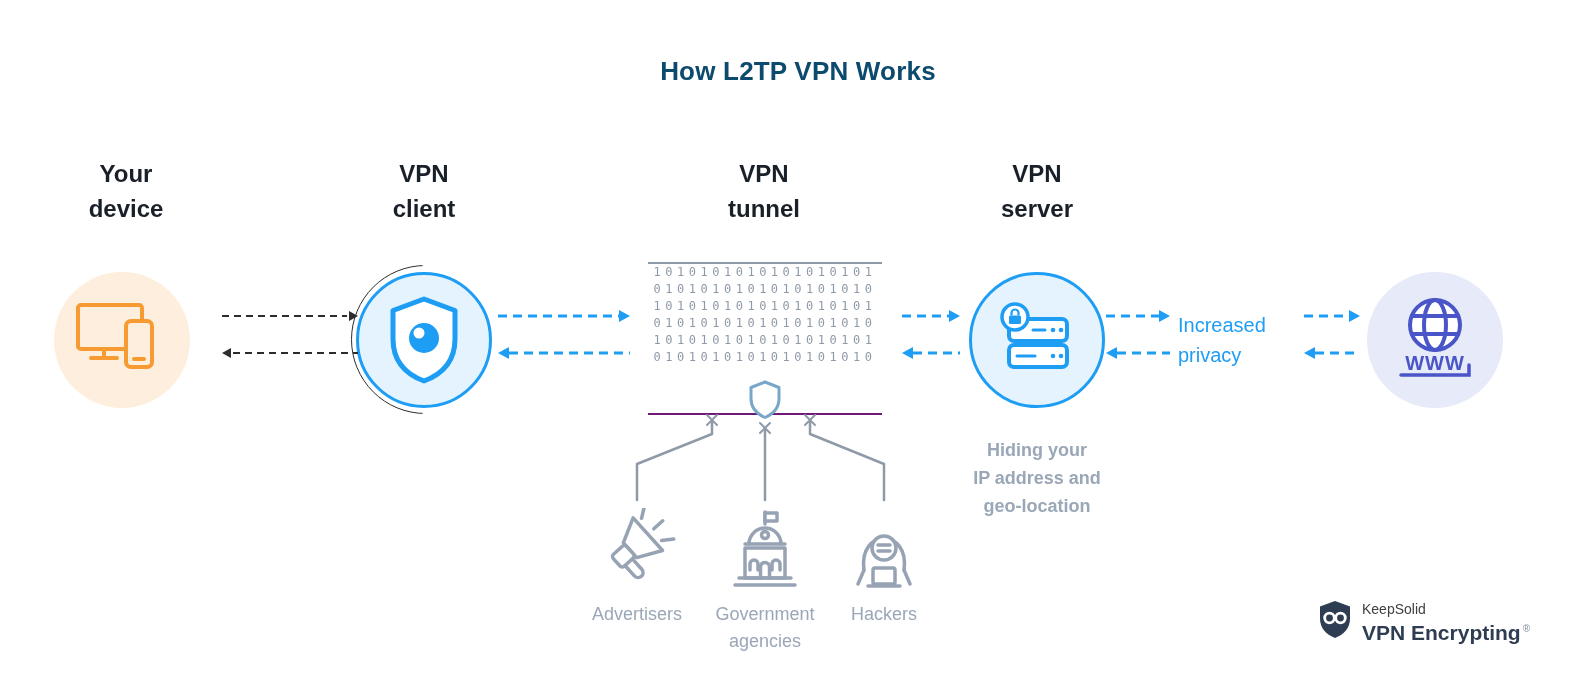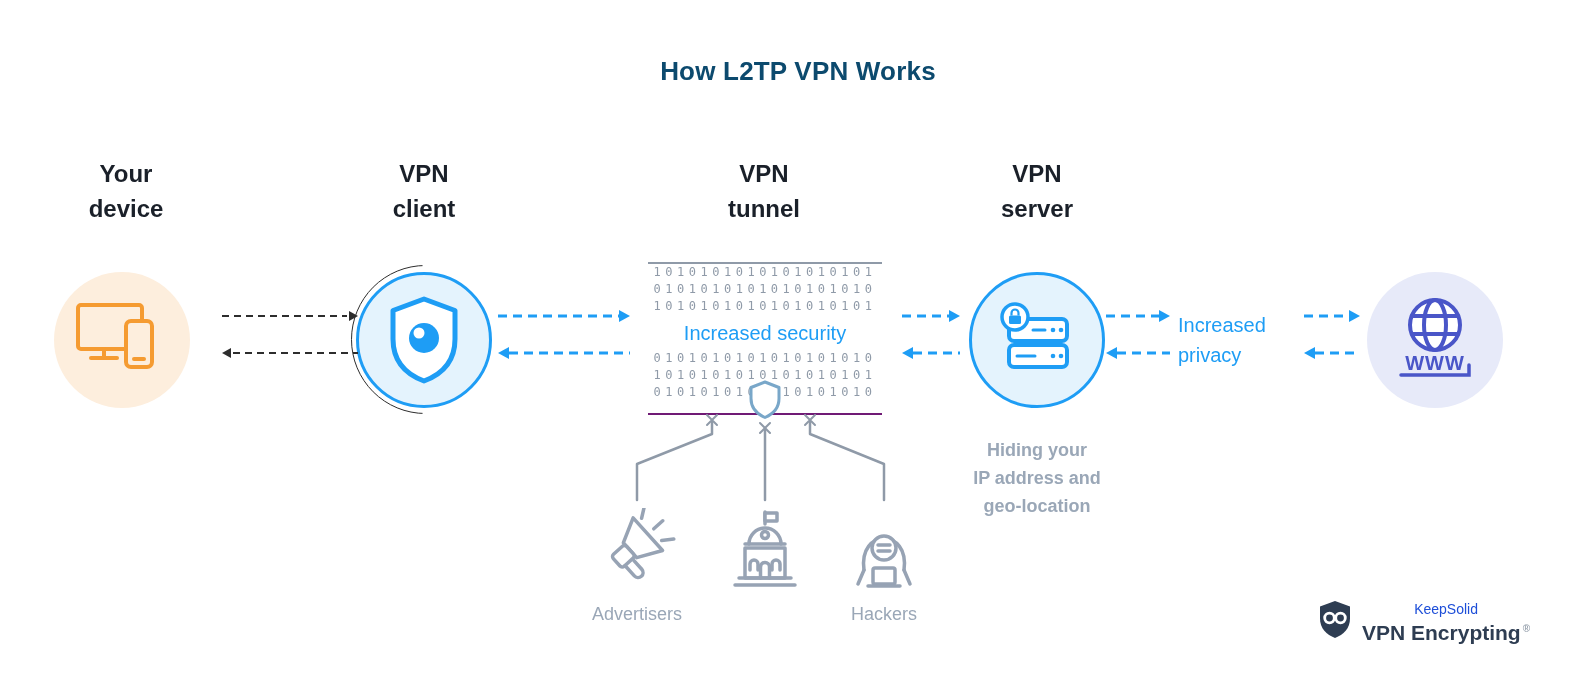--- a/index.html
+++ b/index.html
@@ -68,21 +68,21 @@
   .arrow.black { color:#2d2d2d; }
   .arrow.black .shaft {
     height:2px;
     background:repeating-linear-gradient(90deg, currentColor 0 7px, transparent 7px 12px);
   }
   .arrow.black.right .head { border-left-width:9px; border-top-width:5px; border-bottom-width:5px; }
   .arrow.black.left  .head { border-right-width:9px; border-top-width:5px; border-bottom-width:5px; }
   .abs { position:absolute; }
   
   .logo-text { position:absolute; left:1362px; top:601px; }
-  .logo-brand { font-size:14px; color:#1d4ed8; line-height:16px;text-align:center; }
+  .logo-brand { font-size:14px; color:#404040; line-height:16px; }
   .logo-product { font-size:21px; font-weight:bold; color:#2e3d52; line-height:24px; }
   .logo-reg { font-size:10px; color:#98a2ae; vertical-align:super; margin-left:2px; }
 </style>
 </head>
 <body>
 
 <div id="canvas">
 
   <div class="title">How L2TP VPN Works</div>
 
@@ -112,21 +112,20 @@
   <svg class="abs" style="left:384px;top:294px;" width="80" height="92" viewBox="0 0 80 92">
     <path d="M40 5 L71 16.5 V45 C71 67.5 57.5 80.5 40 87 C22.5 80.5 9 67.5 9 45 V16.5 Z" fill="#ffffff" stroke="#1e9df5" stroke-width="5" stroke-linejoin="round"></path>
     <circle cx="40" cy="44" r="15" fill="#1e9df5"></circle>
     <circle cx="35" cy="39" r="5.5" fill="#ffffff"></circle>
   </svg>
 
   <div class="tunnel">
     <div class="binary">1010101010101010101
 0101010101010101010
 1010101010101010101</div>
-    <div class="security-label">Increased security</div>
     <div class="binary">0101010101010101010
 1010101010101010101
 0101010101010101010</div>
   </div>
   <svg class="abs" style="left:747px;top:379px;" width="36" height="42" viewBox="0 0 36 42">
     <path d="M18 3 L32 8.5 V19.5 C32 29.5 26 35 18 38.5 C10 35 4 29.5 4 19.5 V8.5 Z" fill="#ffffff" stroke="#79a7c9" stroke-width="3" stroke-linejoin="round"></path>
   </svg>
 
   <div class="circle blue" style="left:969px;top:272px;"></div>
   <svg class="abs" style="left:993px;top:301px;" width="88" height="78" viewBox="0 0 88 78">
@@ -243,20 +242,22 @@
       <path d="M22 36 h40" fill="none"></path>
       <circle cx="42" cy="27" r="3.5"></circle>
       <rect x="22" y="40" width="40" height="30"></rect>
       <path d="M27 62 v-6 a4 4 0 0 1 8 0 v6" fill="none"></path>
       <path d="M37.5 70 v-11 a4.5 4.5 0 0 1 9 0 v11" fill="none"></path>
       <path d="M49 62 v-6 a4 4 0 0 1 8 0 v6" fill="none"></path>
       <path d="M16 70 h52" fill="none"></path>
       <path d="M12 77 h60" fill="none"></path>
     </g>
   </svg>
+  <div class="threat-label" style="left:685px;top:601px;width:160px;">Government
+agencies</div>
 
   <svg class="abs" style="left:842px;top:508px;" width="84" height="88" viewBox="0 0 84 88">
     <g fill="#ffffff" stroke="#97a3b4" stroke-width="3.5" stroke-linecap="round" stroke-linejoin="round">
       <path d="M22 62 C16 20 68 20 62 62"></path>
       <path d="M22 62 L16 76 M62 62 L68 76" fill="none"></path>
       <circle cx="42" cy="40" r="12"></circle>
       <path d="M36 37 h12 M36 43 h12" fill="none"></path>
       <rect x="31" y="60" width="22" height="16" rx="2"></rect>
       <path d="M26 78 h32" fill="none"></path>
     </g>

